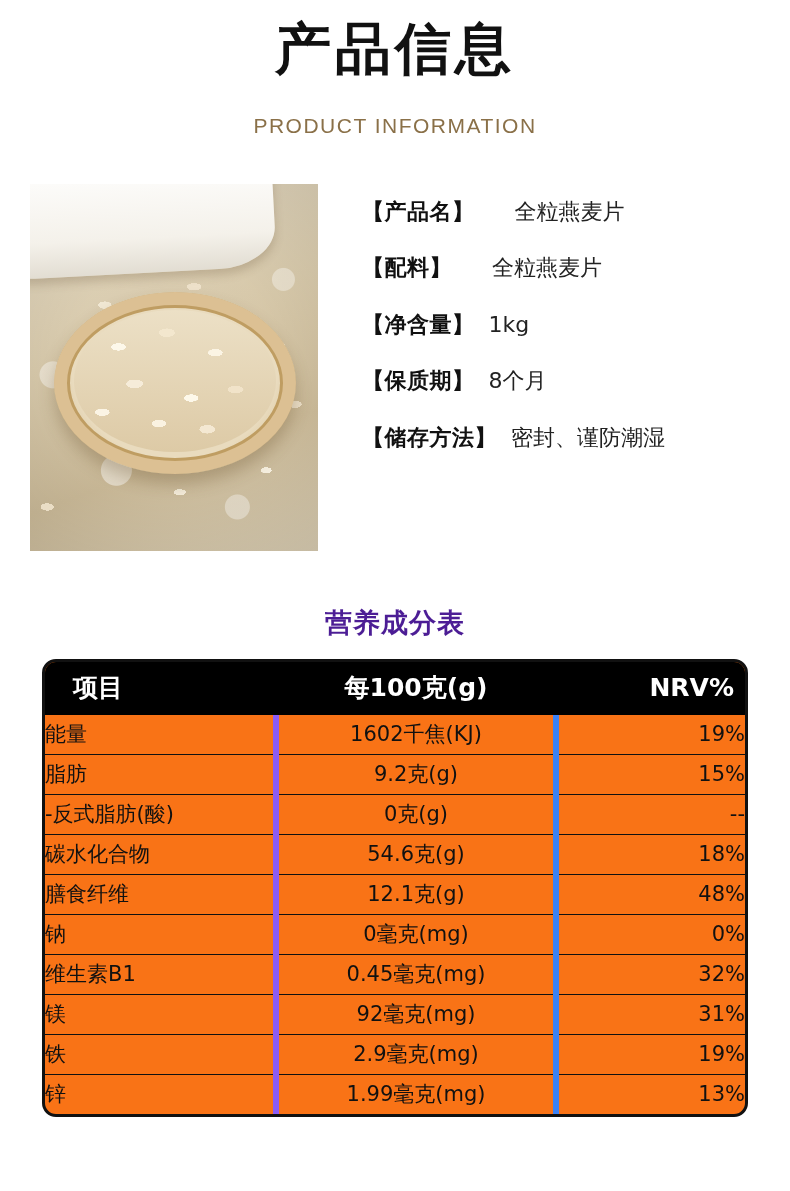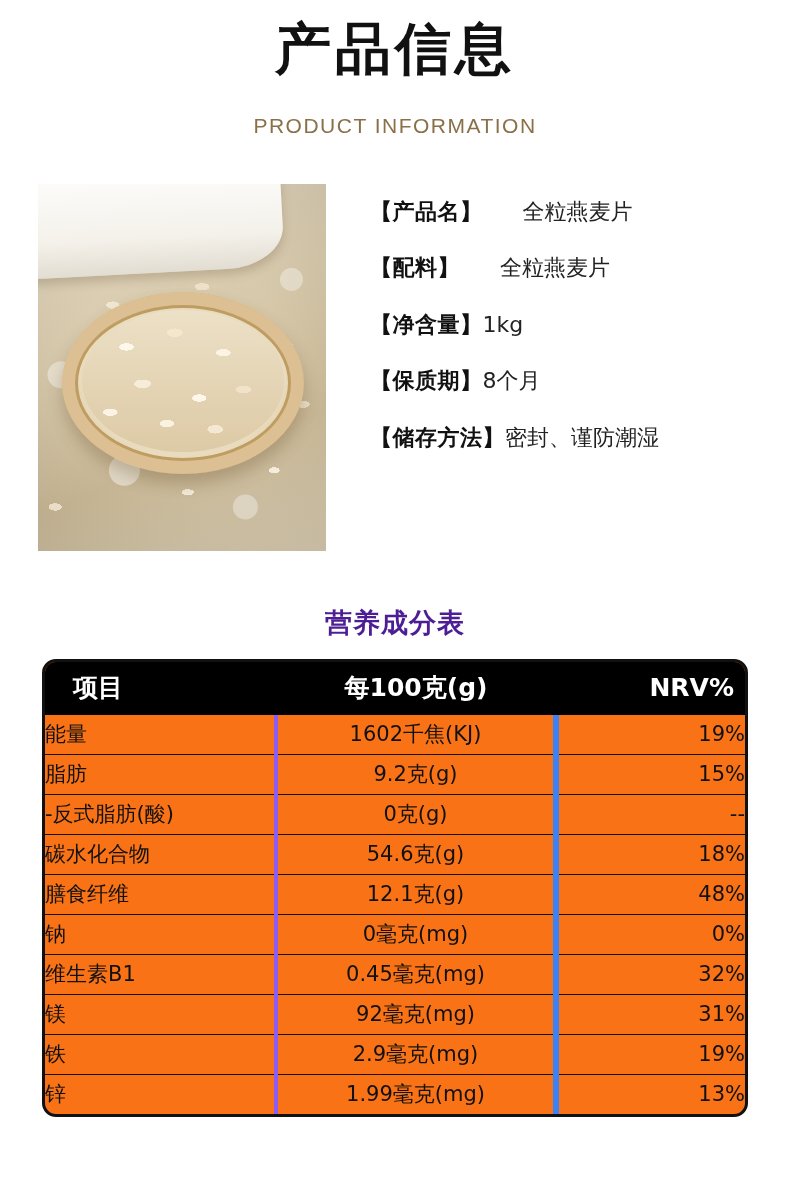--- a/index.html
+++ b/index.html
@@ -34,21 +34,21 @@
     font-size: 21px;
     letter-spacing: 1.5px;
     color: #8a7048;
     margin-top: 34px;
     font-family: "Liberation Sans", sans-serif;
   }
 
   
   .info-section {
     margin-top: 46px;
-    padding: 0 38px;
+    padding: 0 30px;
     display: flex;
     align-items: flex-start;
   }
   .photo {
     width: 288px;
     height: 367px;
     flex: 0 0 288px;
     position: relative;
     overflow: hidden;
     background: #e7dcc6;
@@ -146,21 +146,21 @@
   }
   .spec-row:last-child { margin-bottom: 0; }
   .spec-label {
     font-weight: bold;
     color: #111;
     flex: 0 0 auto;
     letter-spacing: .5px;
   }
   .spec-value {
     color: #222;
-    margin-left: 0;
+    margin-left: 14px;
     white-space: nowrap;
   }
   .spec-row.w1 .spec-value { margin-left: 40px; }
   .spec-row.w2 .spec-value { margin-left: 40px; }
 
   
   .nutrition-title {
     text-align: center;
     font-size: 27px;
     font-weight: bold;
@@ -190,21 +190,21 @@
   table.nutrition thead th.c1 { text-align: left;   padding-left: 28px; }
   table.nutrition thead th.c2 { text-align: center; }
   table.nutrition thead th.c3 { text-align: right;  padding-right: 11px; }
 
   table.nutrition td {
     border-bottom: 1px solid #111;
     padding: 5px 0 6px;
     color: #111;
   }
   table.nutrition tbody tr:last-child td { border-bottom: none; }
-  td.c1 { text-align: left;  padding-left: 26px; width: 33%; border-right: 4px solid #8b5cf6; }
+  td.c1 { text-align: left;  padding-left: 26px; width: 33%; border-right: 6px solid #8b5cf6; }
   td.c2 { text-align: center; width: 40%; border-right: 6px solid #3b82f6; }
   td.c3 { text-align: right; padding-right: 26px; width: 27%; }
 </style>
 </head>
 <body>
 
 <div class="header">
   <h1 class="title-cn">产品信息</h1>
   <div class="title-en">PRODUCT INFORMATION</div>
 </div>

